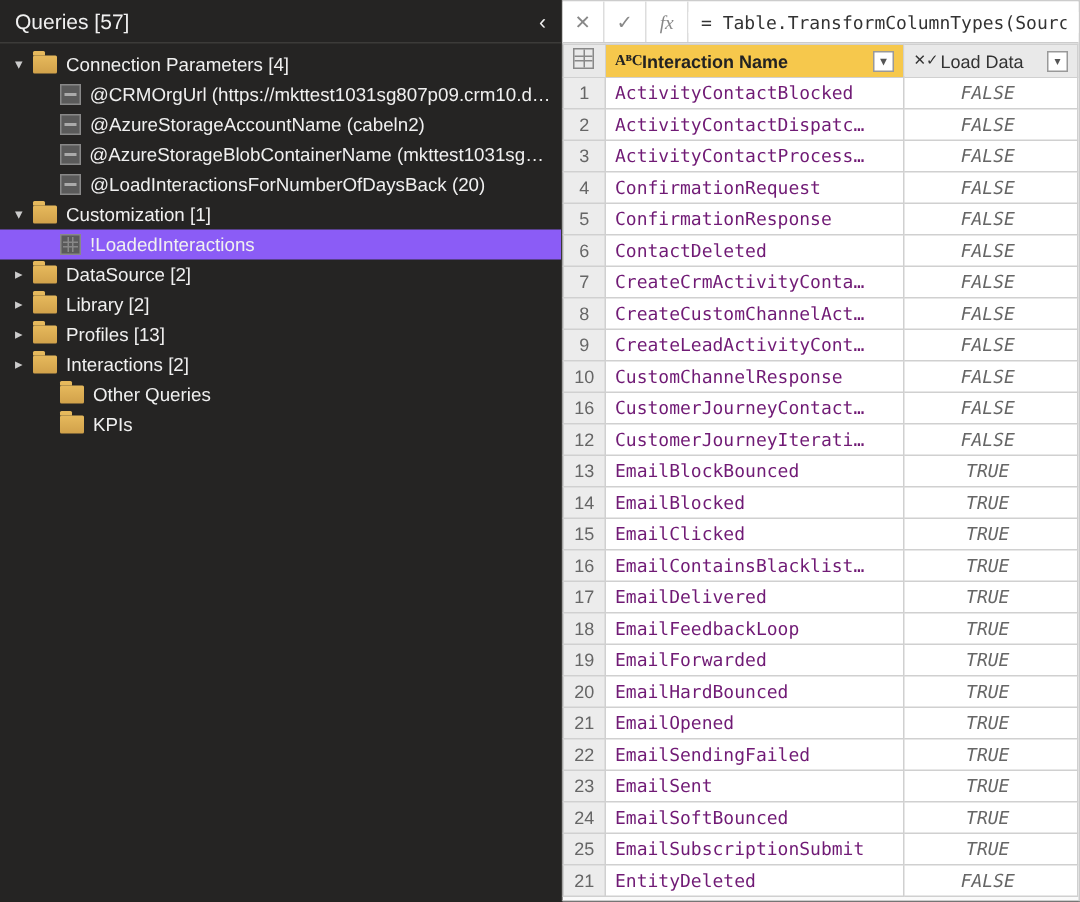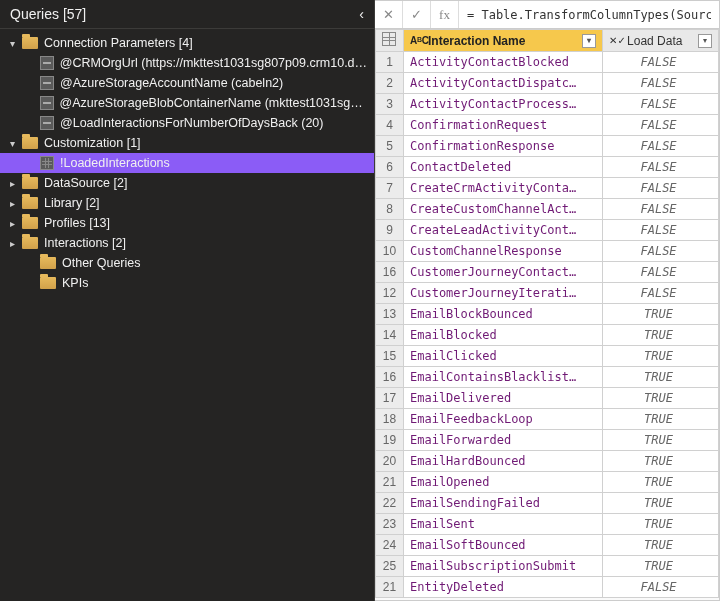--- a/index.html
+++ b/index.html
@@ -137,20 +137,21 @@
     color: #888;
     font-size: 13px;
     border-right: 1px solid #ddd;
     height: 100%;
     display: flex;
     align-items: center;
     justify-content: center;
     cursor: pointer;
   }
   .fx {
+    font-style: italic;
     font-family: "Segoe UI", serif;
   }
   .formula-input {
     flex: 1;
     padding: 0 8px;
     font-size: 12px;
     font-family: "Segoe UI", monospace;
     border: none;
     outline: none;
     background: #fff;
@@ -185,20 +186,21 @@
   .grid th .col-inner {
     display: flex;
     align-items: center;
     gap: 4px;
   }
   .grid th .type-icon {
     display:inline-block;
     width:14px; height:14px;
     font-size:10px;
     line-height:14px;
+    font-family:Liberation Serif, serif;
   }
   .grid th .dropdown {
     margin-left: auto;
     width: 14px;
     height: 14px;
     background: #fff;
     border: 1px solid #999;
     font-size: 8px;
     color: #555;
     display: flex;

